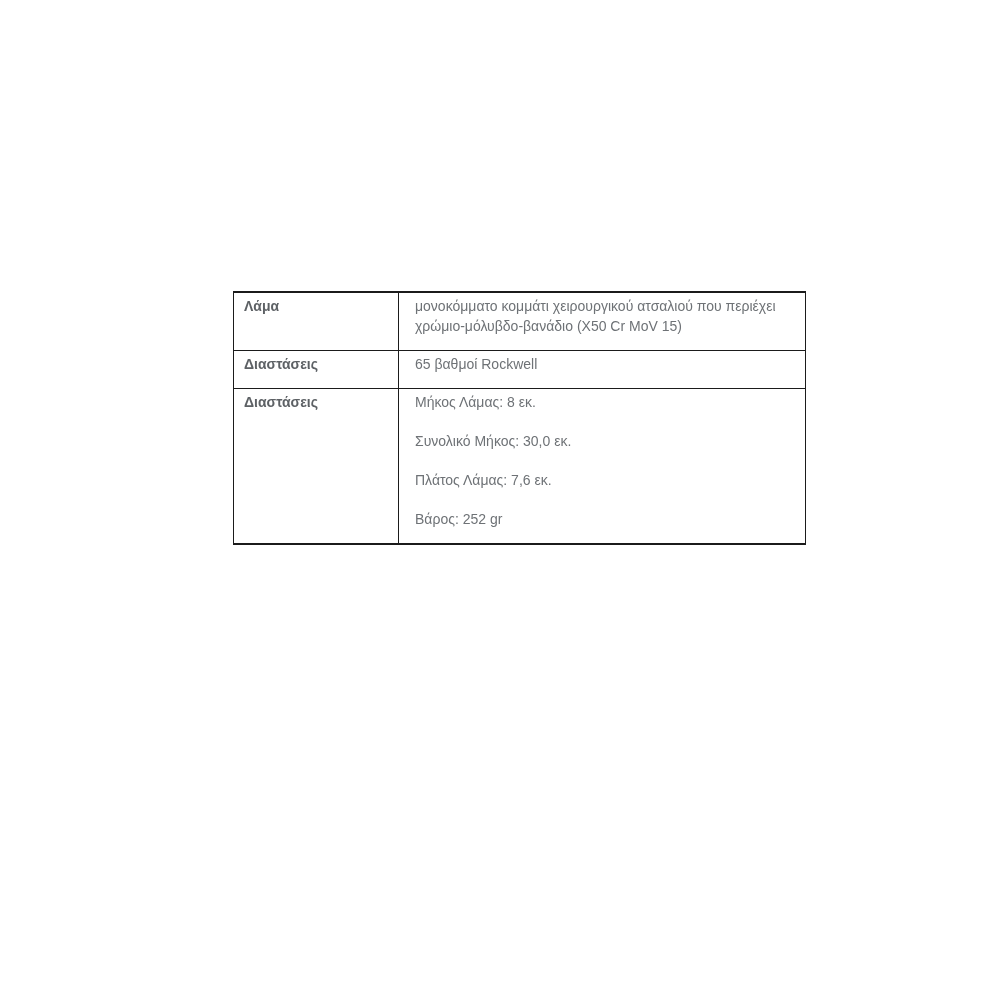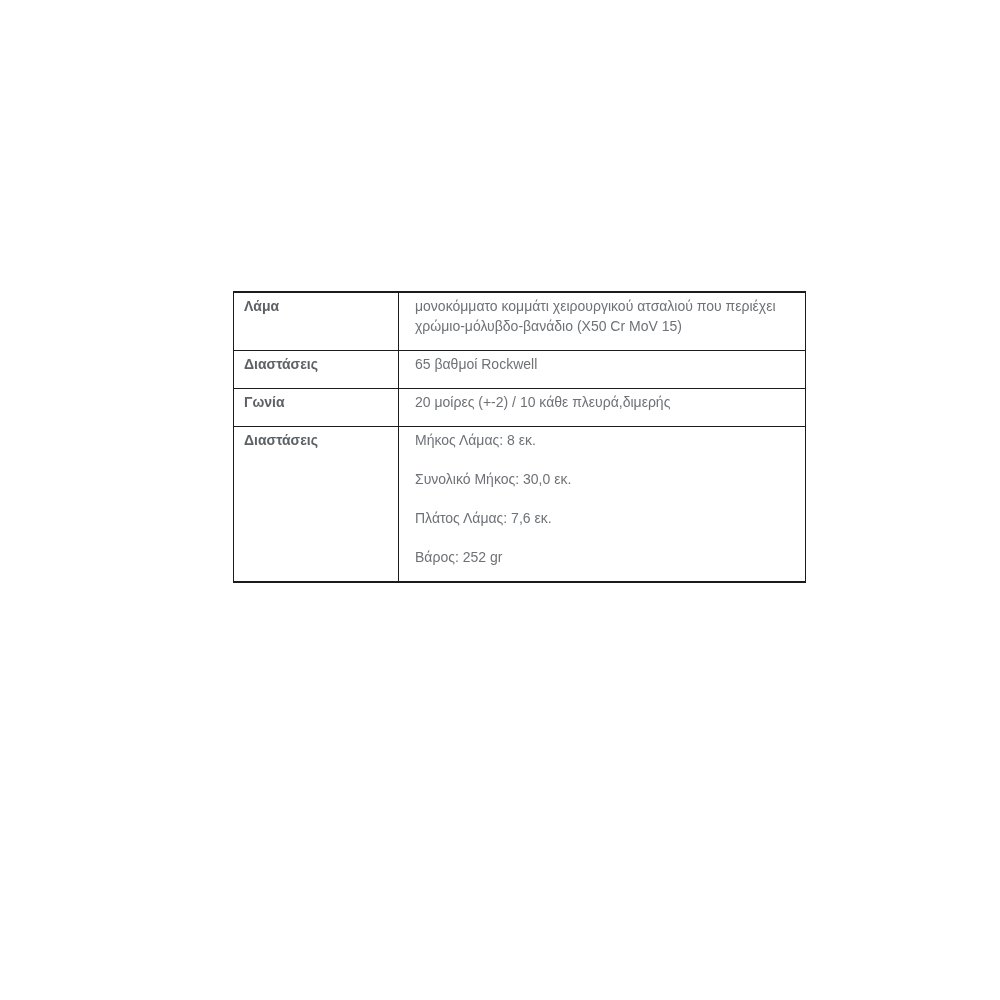--- a/index.html
+++ b/index.html
@@ -68,26 +68,20 @@
 χρώμιο-μόλυβδο-βανάδιο (X50 Cr MoV 15)</p>
           </td>
         </tr>
         <tr>
           <th>Διαστάσεις</th>
           <td>
             <p>65 βαθμοί Rockwell</p>
           </td>
         </tr>
         <tr>
-          <th>Γωνία</th>
-          <td>
-            <p>20 μοίρες (+-2) / 10 κάθε πλευρά,διμερής</p>
-          </td>
-        </tr>
-        <tr>
           <th>Διαστάσεις</th>
           <td>
             <p>Μήκος Λάμας: 8 εκ.</p>
             <p>Συνολικό Μήκος: 30,0 εκ.</p>
             <p>Πλάτος Λάμας: 7,6 εκ.</p>
             <p>Βάρος: 252 gr</p>
           </td>
         </tr>
       </tbody>
   </table>

